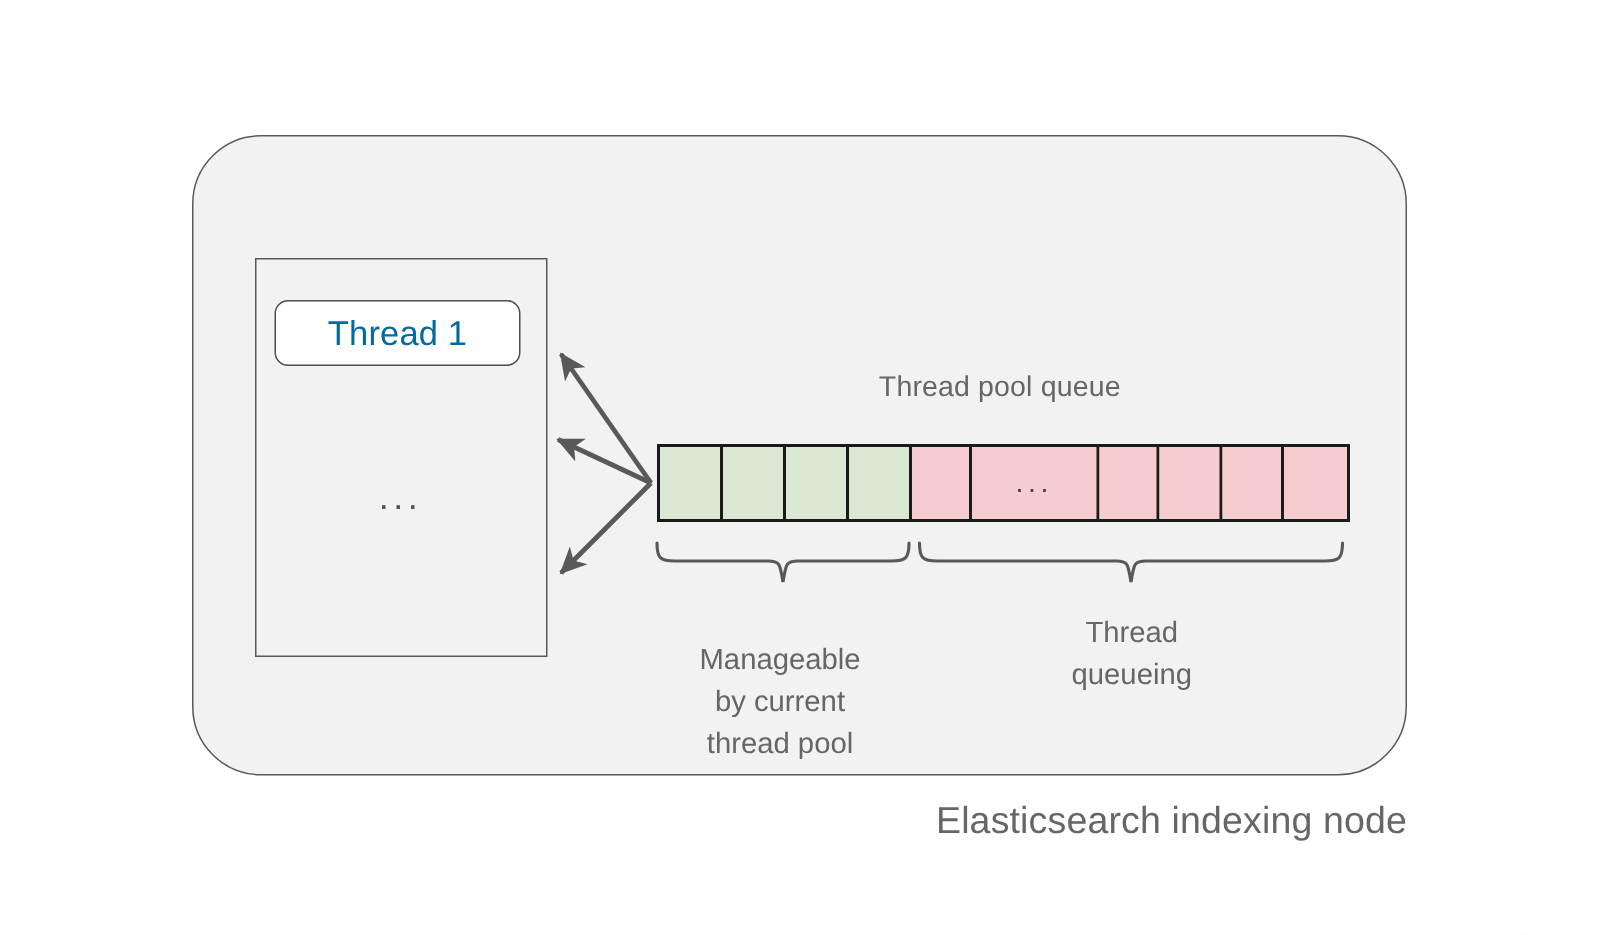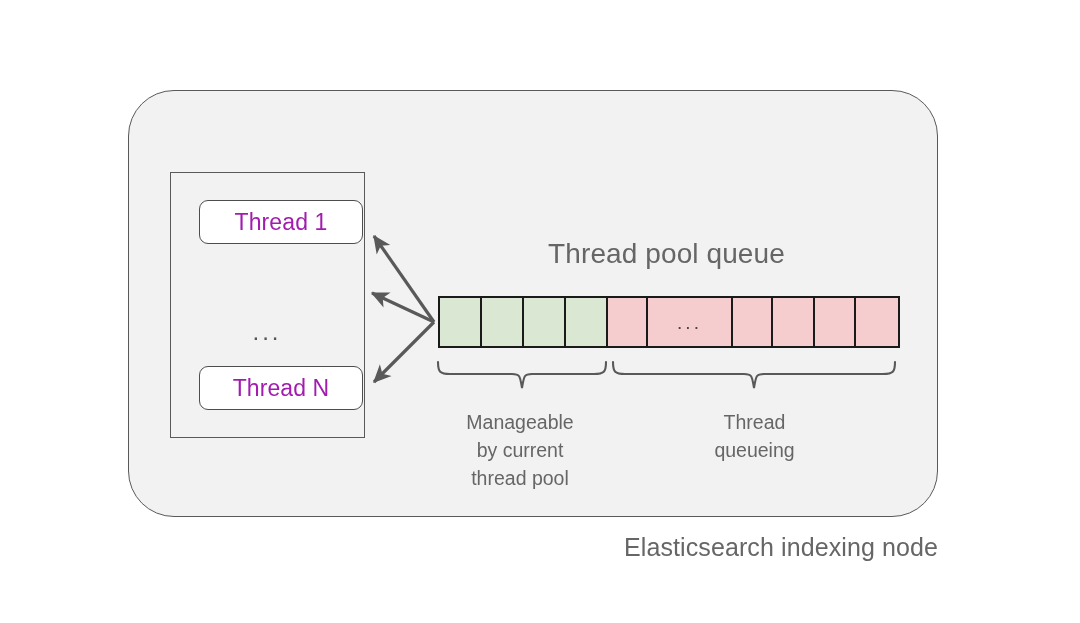--- a/index.html
+++ b/index.html
@@ -66,23 +66,22 @@
     width: 164px;
     height: 44px;
     background: #ffffff;
     border: 1.8px solid #4d4d4d;
     border-radius: 9px;
     box-sizing: border-box;
     display: flex;
     align-items: center;
     justify-content: center;
     font-size: 23px;
-    color: #a21caf;
-    letter-spacing: 0.1px;
-    margin-left: 16px;
+    color: #0369a1;
+    letter-spacing: 0.1px;
   }
   #thread-box-1 { top: 200px; }
   #thread-box-2 { top: 263px; }
   #thread-box-n { top: 366px; }
 
   #thread-ellipsis {
     position: absolute;
     left: 183px;
     top: 320px;
     width: 168px;
@@ -90,24 +89,24 @@
     font-size: 24px;
     color: #555555;
     letter-spacing: 3px;
     line-height: 1;
   }
 
   
   #queue-title {
     position: absolute;
     left: 438px;
-    top: 238px;
+    top: 248px;
     width: 457px;
     text-align: center;
-    font-size: 28px;
+    font-size: 19px;
     color: #666666;
     letter-spacing: 0.1px;
     white-space: nowrap;
   }
 
   #queue-strip {
     position: absolute;
     left: 438px;
     top: 296px;
     height: 52px;
@@ -137,21 +136,21 @@
   #brace-excess     { left: 609px; top: 360px; }
 
   .brace-caption {
     position: absolute;
     text-align: center;
     font-size: 19.5px;
     line-height: 28px;
     color: #666666;
     white-space: pre-line;
   }
-  #caption-manageable { left: 430px; top: 408px; width: 180px; }
+  #caption-manageable { left: 430px; top: 426px; width: 180px; }
   #caption-excess     { left: 613px; top: 408px; width: 283px; }
 
   
   #arrows-svg {
     position: absolute;
     left: 0; top: 0;
     width: 1080px; height: 623px;
     pointer-events: none;
   }
 
@@ -172,21 +171,20 @@
 
 <div id="canvas">
 
   <div id="node-container"></div>
 
 
   <div id="thread-pool-box"></div>
 
   <div class="thread-box" id="thread-box-1">Thread 1</div>
   <div id="thread-ellipsis">...</div>
-  <div class="thread-box" id="thread-box-n">Thread N</div>
 
   <div id="queue-title">Thread pool queue</div>
 
   <div id="queue-strip">
       <div class="queue-cell green" style="width: 42px;"></div>
       <div class="queue-cell green" style="width: 42px;"></div>
       <div class="queue-cell green" style="width: 42px;"></div>
       <div class="queue-cell green" style="width: 42px;"></div>
       <div class="queue-cell pink" style="width: 40px;"></div>
       <div class="queue-cell pink" style="width: 85px;">

